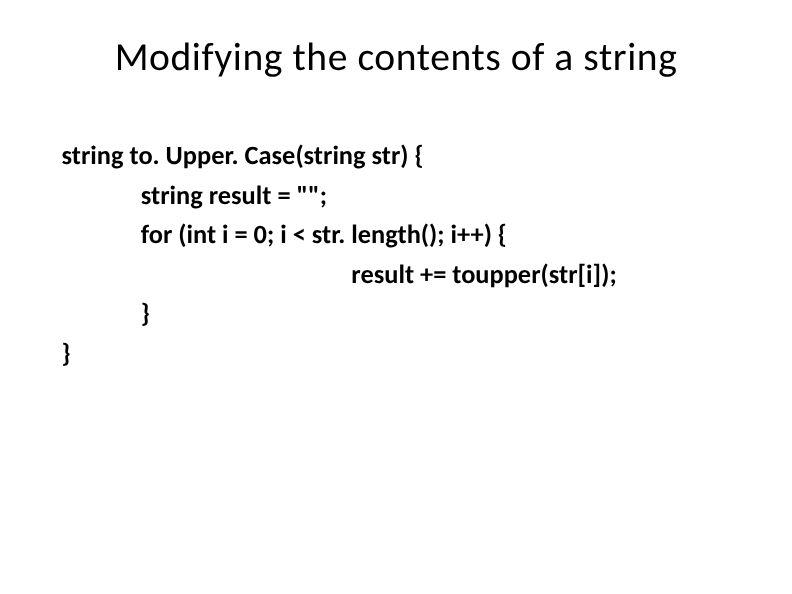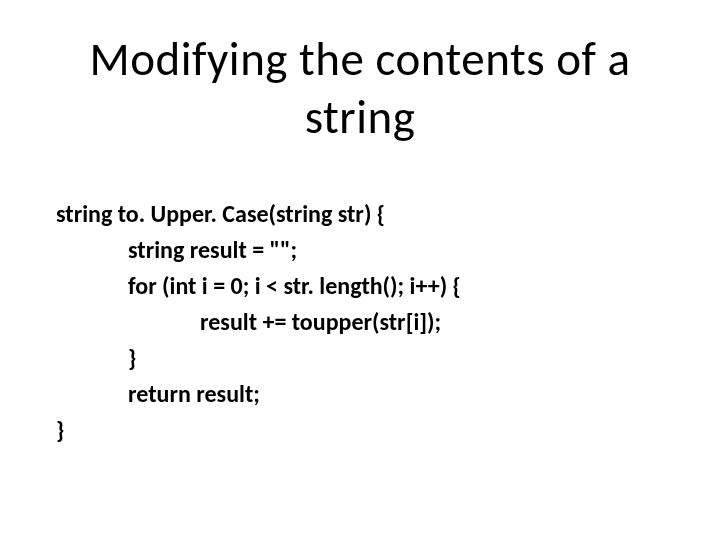--- a/index.html
+++ b/index.html
@@ -5,41 +5,40 @@
     * { margin: 0; padding: 0; box-sizing: border-box; }
     body {
       width: 720px;
       height: 540px;
       background: #fff;
       font-family: Calibri, "Segoe UI", Arial, sans-serif;
       color: #000;
       padding: 30px 40px;
     }
     .title {
-      font-size: 47px;
+      font-size: 36px;
       font-weight: 400;
       text-align: center;
       margin-bottom: 50px;
       letter-spacing: 0.5px;
     }
     .code-block {
       font-size: 24px;
       font-weight: 700;
       line-height: 1.5;
       margin-left: 16px;
     }
     .indent-1 { padding-left: 72px; }
-    .indent-2 { padding-left: 144px; }
+    .indent-2 { padding-left: 144px; text-align: center; }
   </style>
 </head>
 <body>
 
 <h1 class="title">Modifying the contents of a string</h1>
 
 <div class="code-block">
   <div>string to. Upper. Case(string str) {</div>
   <div class="indent-1">string result = "";</div>
   <div class="indent-1">for (int i = 0; i &lt; str. length(); i++) {</div>
   <div class="indent-2">result += toupper(str[i]);</div>
   <div class="indent-1">}</div>
-  <div class="indent-1">return result;</div>
   <div>}</div>
 </div>
 
 </body></html>

